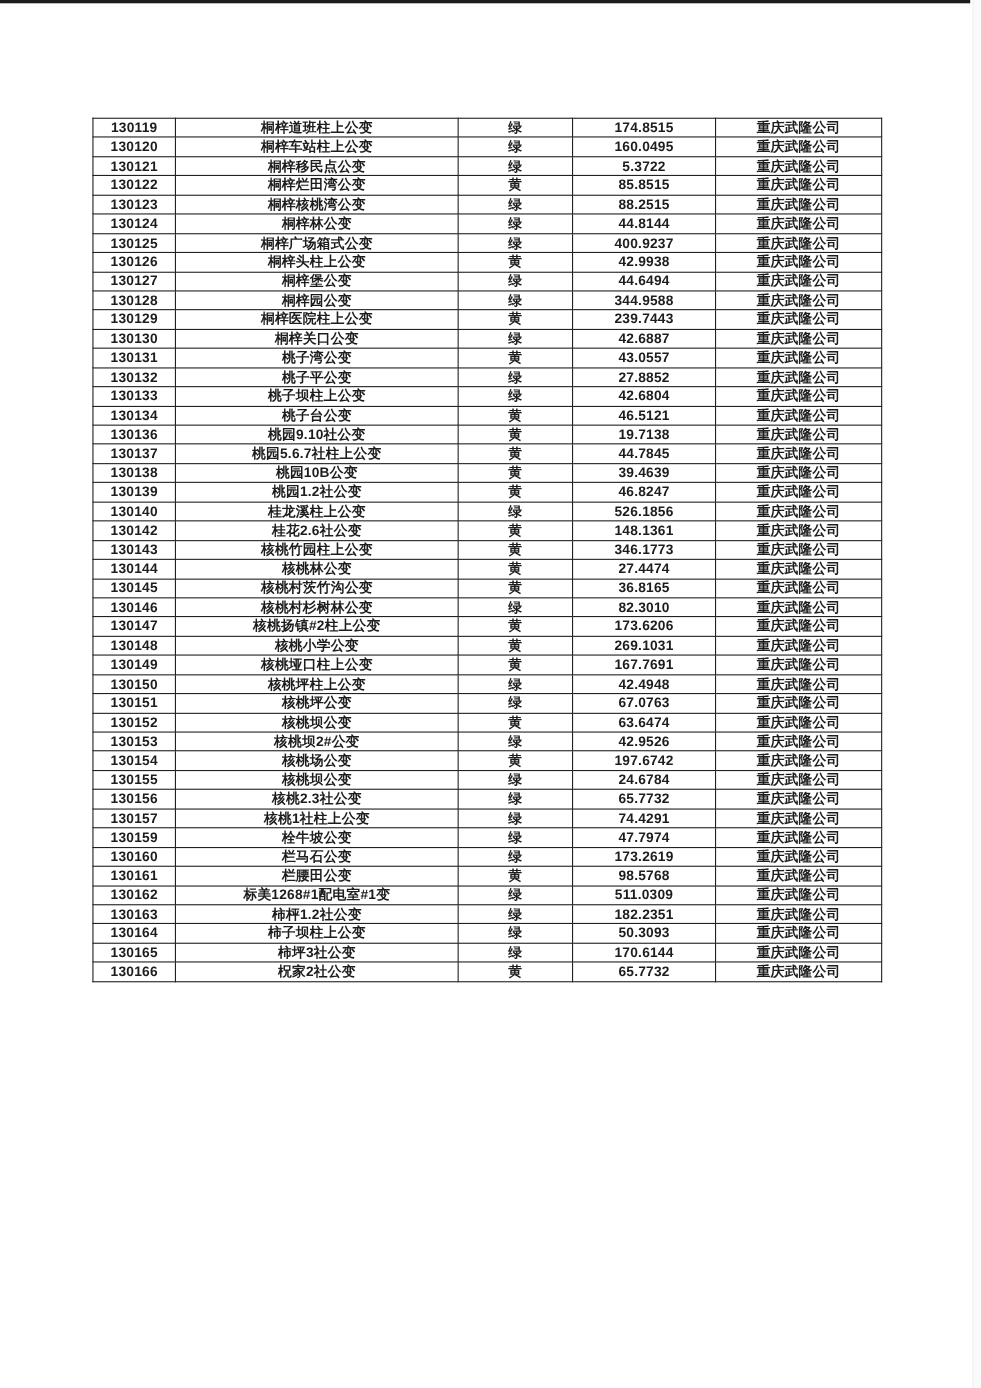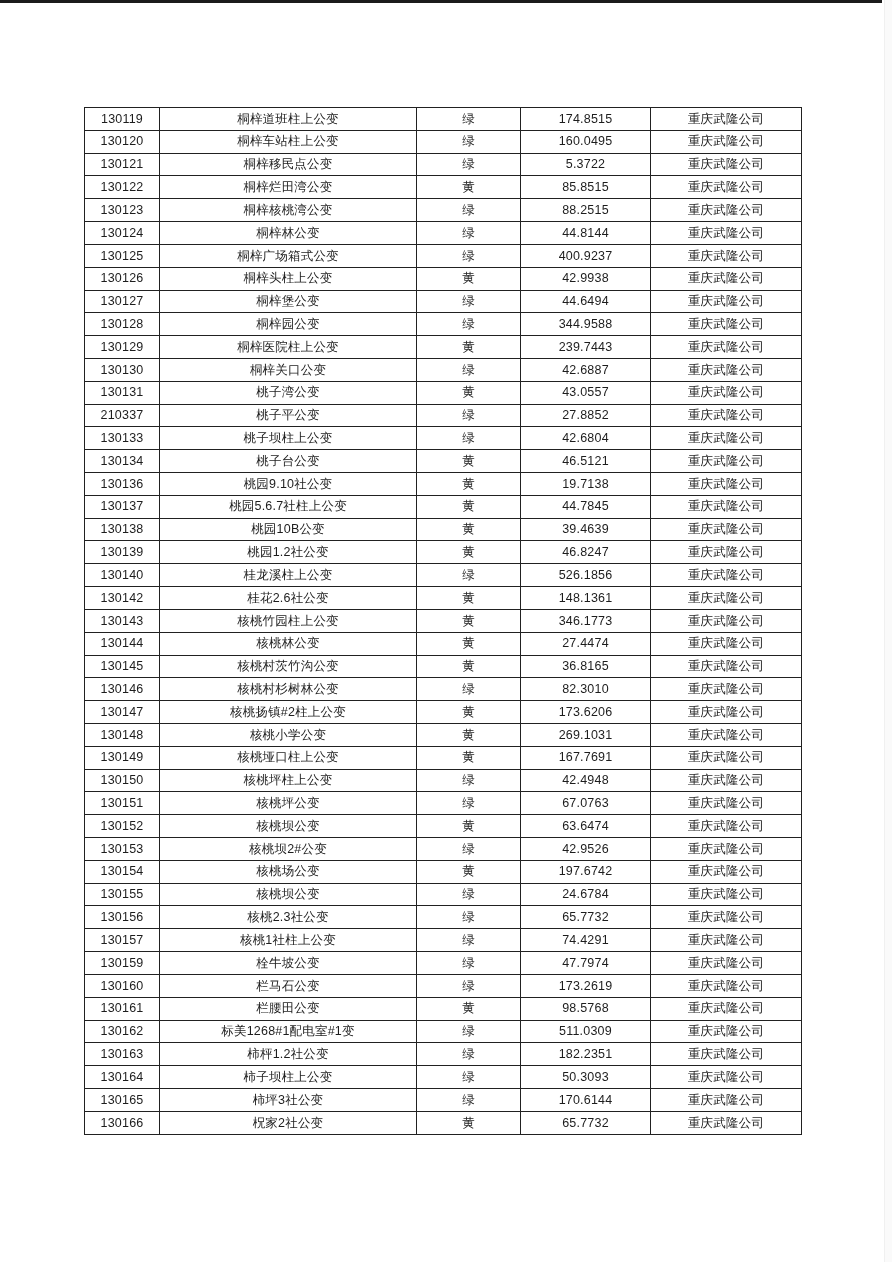--- a/index.html
+++ b/index.html
@@ -30,23 +30,24 @@
     width: 7px;
     height: 100%;
     background: #fafafa;
     border-left: 1px solid #f0f0f0;
   }
   table.data-table {
     position: absolute;
     left: 84px;
     top: 107px;
     width: 717px;
-    height: 1028px;
+    height: 786px;
     border-collapse: collapse;
     table-layout: fixed;
+    font-weight: bold;
   }
   table.data-table td {
     border: 1px solid #212121;
     text-align: center;
     vertical-align: middle;
     font-size: 12.5px;
     line-height: 1;
     color: #1d1d1d;
     padding: 0 2px;
     white-space: nowrap;
@@ -155,21 +156,21 @@
           <td>重庆武隆公司</td>
         </tr>
         <tr>
           <td>130131</td>
           <td>桃子湾公变</td>
           <td>黄</td>
           <td>43.0557</td>
           <td>重庆武隆公司</td>
         </tr>
         <tr>
-          <td>210337</td>
+          <td>130132</td>
           <td>桃子平公变</td>
           <td>绿</td>
           <td>27.8852</td>
           <td>重庆武隆公司</td>
         </tr>
         <tr>
           <td>130133</td>
           <td>桃子坝柱上公变</td>
           <td>绿</td>
           <td>42.6804</td>

